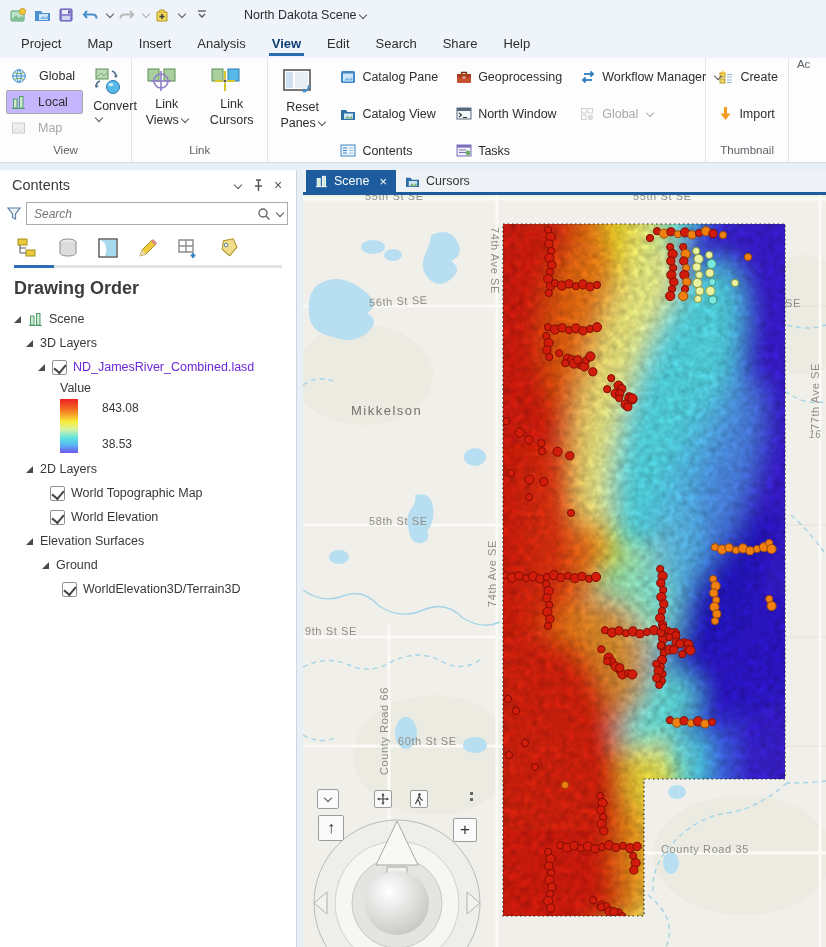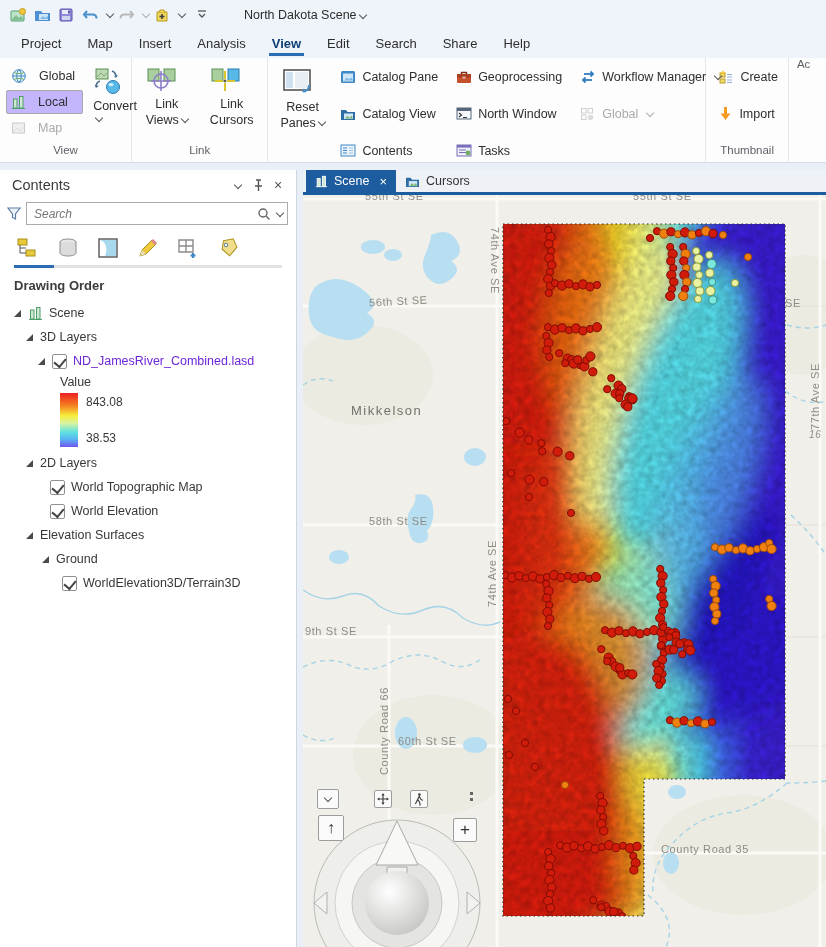--- a/index.html
+++ b/index.html
@@ -46,30 +46,30 @@
   .pane-title{font-size:14.5px;color:#3a3a3a;flex:1}
   .ph-ic{width:20px;height:20px;display:flex;align-items:center;justify-content:center;color:#555}
   .searchrow{display:flex;align-items:center;padding:4px 8px 4px 6px;gap:4px}
   .search-box{flex:1;height:23px;border:1px solid #ababab;background:#fff;display:flex;align-items:center;padding:0 4px 0 7px}
   .search-box input{flex:1;border:0;outline:0;font:italic 12px "Liberation Sans",sans-serif;color:#707070;min-width:0}
   .ctoolbar{display:flex;align-items:flex-end;gap:12px;padding:6px 0 0 14px}
   .ctb{width:28px;height:26px;display:flex;align-items:center;justify-content:center;border:0;background:none}
   .ctb-rule{height:3px;margin:4px 14px 0 14px;background:#e2e2e2;position:relative}
   .ctb-rule::before{content:"";position:absolute;left:0;top:0;width:40px;height:3px;background:#2b6cb3}
   #tree{padding:10px 0 0 14px;flex:1;overflow:hidden}
-  .section-h{font-size:13px;font-weight:bold;color:#3c3c3c;margin-bottom:8px}
+  .section-h{font-size:18px;font-weight:bold;color:#3c3c3c;margin-bottom:8px}
   .trow{display:flex;align-items:center;gap:6px;height:24px;font-size:12.5px;color:#383838}
   .exp{width:8px;height:8px;flex:none;position:relative}
   .exp::before{content:"";position:absolute;left:0;top:1px;border-left:7px solid transparent;border-bottom:7px solid #4a4a4a}
   .cb{width:15px;height:15px;border:1px solid #919191;border-radius:2px;background:#fff;flex:none;position:relative}
   .cb::after{content:"";position:absolute;left:3px;top:1px;width:6px;height:9px;border-right:2px solid #444;border-bottom:2px solid #444;transform:rotate(40deg)}
   .lasd-label{color:#6d28d9}
   .legend{margin:2px 0 4px 46px}
   .legend-val{font-size:12.5px;color:#383838;margin-bottom:4px}
-  .ramp-wrap{display:flex;gap:8px}
+  .ramp-wrap{display:flex;gap:24px}
   .ramp{width:18px;height:54px;background:linear-gradient(#ed2024,#f47b20 22%,#f7ee3a 42%,#d9f3a2 56%,#5fe3e0 72%,#57b7f2 85%,#6f55ee)}
   .ramp-nums{display:flex;flex-direction:column;justify-content:space-between;font-size:12px;color:#383838;padding:2px 0}
 
   
   #vtabs{height:22px;background:#eef2f7;display:flex;align-items:flex-end;padding-left:3px}
   .vtab{display:flex;align-items:center;gap:6px;height:22px;padding:0 9px;font-size:12.5px}
   .vtab.active{background:#1d5c9e;color:#fff}
   .vtab .x{font-size:13px;margin-left:4px}
   #vtab-bar{height:3px;background:#1d5c9e}
 

